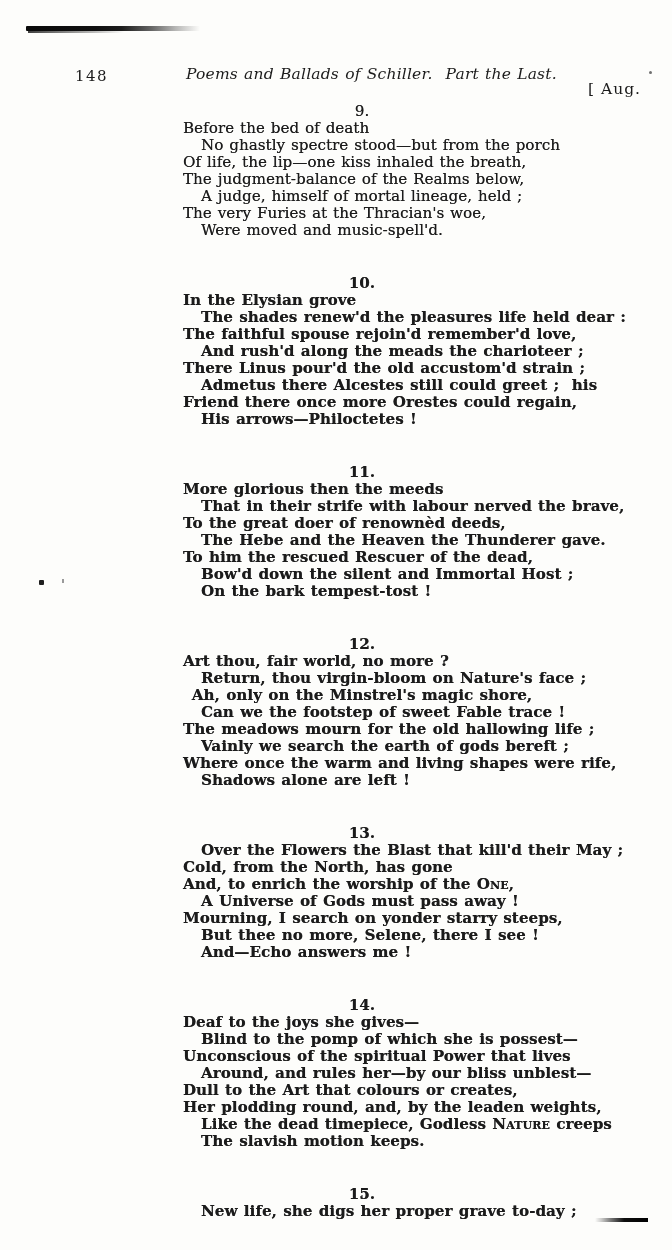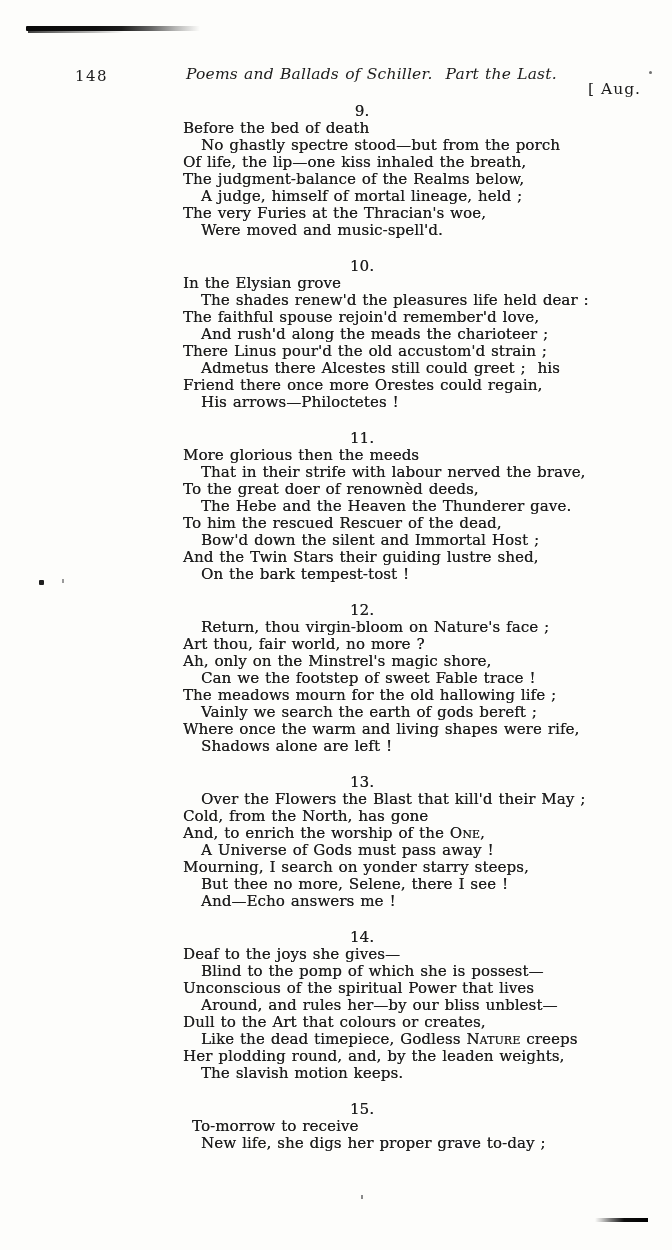--- a/index.html
+++ b/index.html
@@ -53,21 +53,21 @@
     font-size: 15.5px; letter-spacing: 1px; white-space: nowrap;
   }
 
   
   .poem {
     position: absolute; left: 183px; top: 103px; width: 358px;
     font-size: 15px; line-height: 17px;
     letter-spacing: 0.1px; word-spacing: 1px;
     text-shadow: 0.2px 0.2px 0.4px rgba(25,25,25,0.75);
   }
-  .stanza + .stanza { margin-top: 19px; }
+  .stanza + .stanza { margin-top: 36px; font-weight: bold; }
   .stanza-number { text-align: center; font-size: 15px; }
   .line { white-space: pre; }
   .sc { font-variant: small-caps; }
 </style>
 </head>
 <body>
 
 <div class="scan" style="background: rgb(253, 253, 251); color: rgb(27, 27, 27);">
 
   <div class="rule-top"></div>
@@ -109,28 +109,27 @@
         <div class="line" style="padding-left: 18px;">His arrows—Philoctetes !</div>
       </div>
       <div class="stanza">
         <div class="stanza-number">11.</div>
         <div class="line" style="padding-left: 0px;">More glorious then the meeds</div>
         <div class="line" style="padding-left: 18px;">That in their strife with labour nerved the brave,</div>
         <div class="line" style="padding-left: 0px;">To the great doer of renownèd deeds,</div>
         <div class="line" style="padding-left: 18px;">The Hebe and the Heaven the Thunderer gave.</div>
         <div class="line" style="padding-left: 0px;">To him the rescued Rescuer of the dead,</div>
         <div class="line" style="padding-left: 18px;">Bow'd down the silent and Immortal Host ;</div>
-        <div class="line" style="padding-left: 0px;">And the Twin Stars their guiding lustre shed,</div>
         <div class="line" style="padding-left: 18px;">On the bark tempest-tost !</div>
       </div>
       <div class="stanza">
         <div class="stanza-number">12.</div>
+        <div class="line" style="padding-left: 0px;">Art thou, fair world, no more ?</div>
         <div class="line" style="padding-left: 18px;">Return, thou virgin-bloom on Nature's face ;</div>
-        <div class="line" style="padding-left: 0px;">Art thou, fair world, no more ?</div>
-        <div class="line" style="padding-left: 0px;">Ah, only on the Minstrel's magic shore,</div>
+        <div class="line" style="padding-left: 0px; text-align: center;">Ah, only on the Minstrel's magic shore,</div>
         <div class="line" style="padding-left: 18px;">Can we the footstep of sweet Fable trace !</div>
         <div class="line" style="padding-left: 0px;">The meadows mourn for the old hallowing life ;</div>
         <div class="line" style="padding-left: 18px;">Vainly we search the earth of gods bereft ;</div>
         <div class="line" style="padding-left: 0px;">Where once the warm and living shapes were rife,</div>
         <div class="line" style="padding-left: 18px;">Shadows alone are left !</div>
       </div>
       <div class="stanza">
         <div class="stanza-number">13.</div>
         <div class="line" style="padding-left: 18px;">Over the Flowers the Blast that kill'd their May ;</div>
         <div class="line" style="padding-left: 0px;">Cold, from the North, has gone</div>
@@ -140,24 +139,23 @@
         <div class="line" style="padding-left: 18px;">But thee no more, Selene, there I see !</div>
         <div class="line" style="padding-left: 18px;">And—Echo answers me !</div>
       </div>
       <div class="stanza">
         <div class="stanza-number">14.</div>
         <div class="line" style="padding-left: 0px;">Deaf to the joys she gives—</div>
         <div class="line" style="padding-left: 18px;">Blind to the pomp of which she is possest—</div>
         <div class="line" style="padding-left: 0px;">Unconscious of the spiritual Power that lives</div>
         <div class="line" style="padding-left: 18px;">Around, and rules her—by our bliss unblest—</div>
         <div class="line" style="padding-left: 0px;">Dull to the Art that colours or creates,</div>
+        <div class="line" style="padding-left: 0px;">Her plodding round, and, by the leaden weights,</div>
         <div class="line" style="padding-left: 18px;">Like the dead timepiece, Godless <span class="sc">Nature</span> creeps</div>
-        <div class="line" style="padding-left: 0px;">Her plodding round, and, by the leaden weights,</div>
         <div class="line" style="padding-left: 18px;">The slavish motion keeps.</div>
       </div>
       <div class="stanza">
         <div class="stanza-number">15.</div>
-        <div class="line" style="padding-left: 9px;">To-morrow to receive</div>
         <div class="line" style="padding-left: 18px;">New life, she digs her proper grave to-day ;</div>
       </div>
     </div>
 
 </div>
 
 </body></html>

